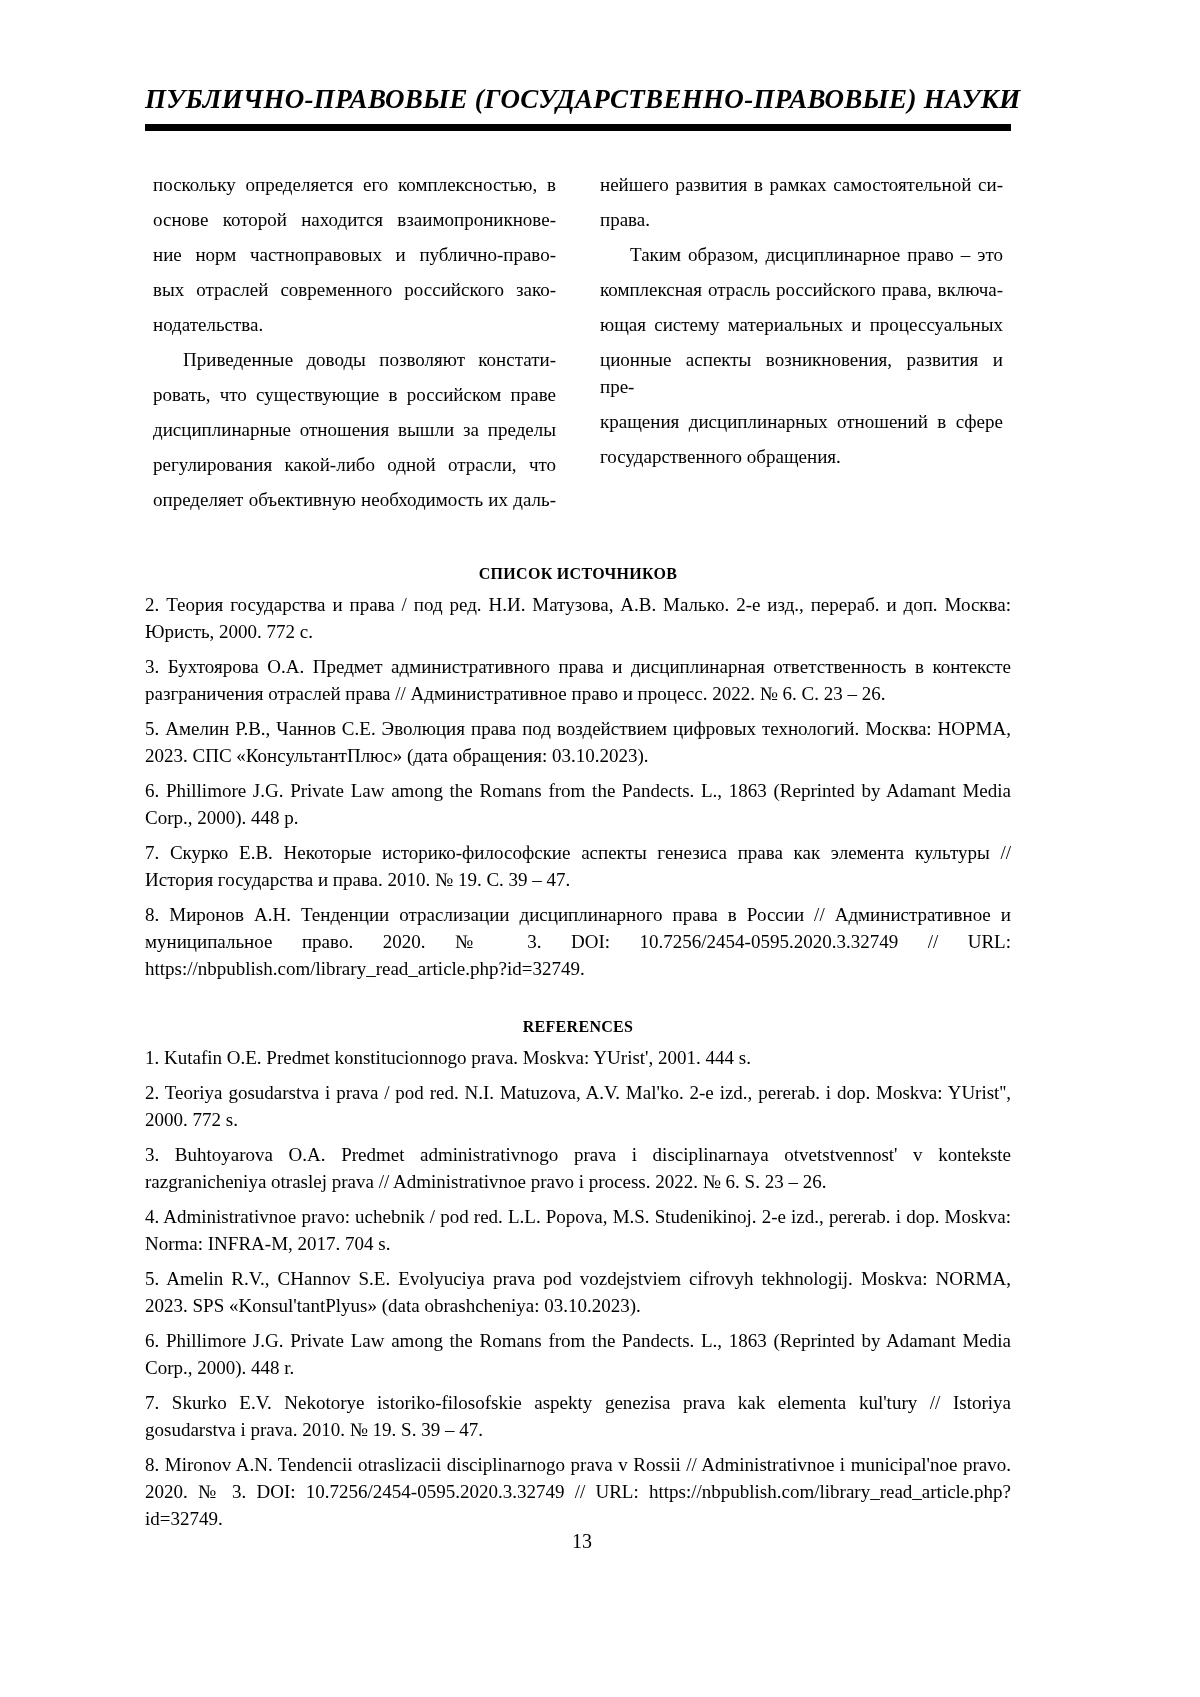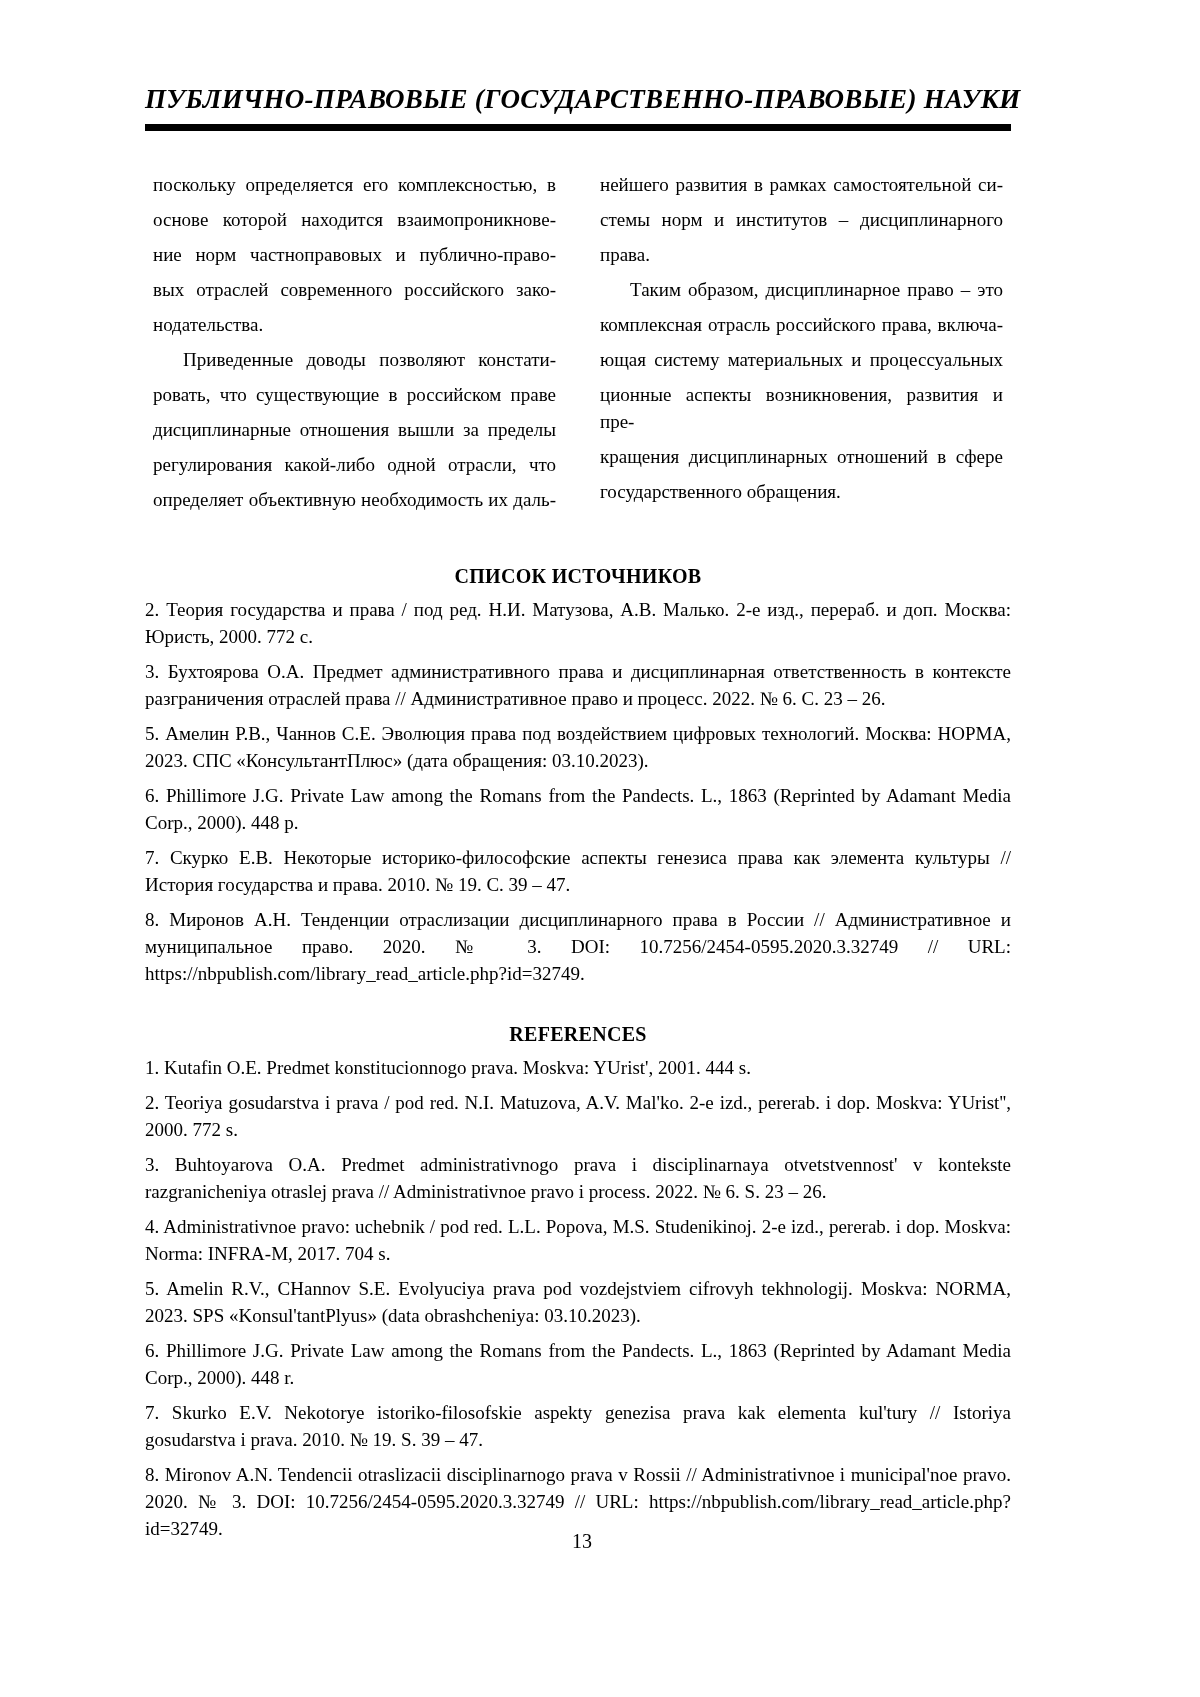--- a/index.html
+++ b/index.html
@@ -36,21 +36,21 @@
   .col { flex: 1; min-width: 0; }
   .text-line {
     line-height: 27px;
     text-align: justify;
     text-align-last: justify;
     white-space: normal;
   }
   .text-line.para-end { text-align-last: left; }
   .text-line.indent { text-indent: 30px; }
   .section-heading {
-    font-size: 20px;
+    font-size: 16px;
     font-weight: bold;
     text-align: center;
     margin-top: 36px;
     margin-bottom: 6px;
     letter-spacing: 0.3px;
   }
   .ref-list { font-size: 19px; }
   .ref-item {
     line-height: 27px;
     text-align: justify;
@@ -90,21 +90,20 @@
       <div class="text-line">вых отраслей современного российского зако-</div>
       <div class="text-line para-end">нодательства.</div>
       <div class="text-line indent">Приведенные доводы позволяют констати-</div>
       <div class="text-line">ровать, что существующие в российском праве</div>
       <div class="text-line">дисциплинарные отношения вышли за пределы</div>
       <div class="text-line">регулирования какой-либо одной отрасли, что</div>
       <div class="text-line">определяет объективную необходимость их даль-</div>
     </div>
     <div class="col">
       <div class="text-line">нейшего развития в рамках самостоятельной си-</div>
-      <div class="text-line">стемы норм и институтов – дисциплинарного</div>
       <div class="text-line para-end">права.</div>
       <div class="text-line indent">Таким образом, дисциплинарное право – это</div>
       <div class="text-line">комплексная отрасль российского права, включа-</div>
       <div class="text-line">ющая систему материальных и процессуальных</div>
       <div class="text-line">ционные аспекты возникновения, развития и пре-</div>
       <div class="text-line">кращения дисциплинарных отношений в сфере</div>
       <div class="text-line para-end">государственного обращения.</div>
     </div>
   </section>
 

